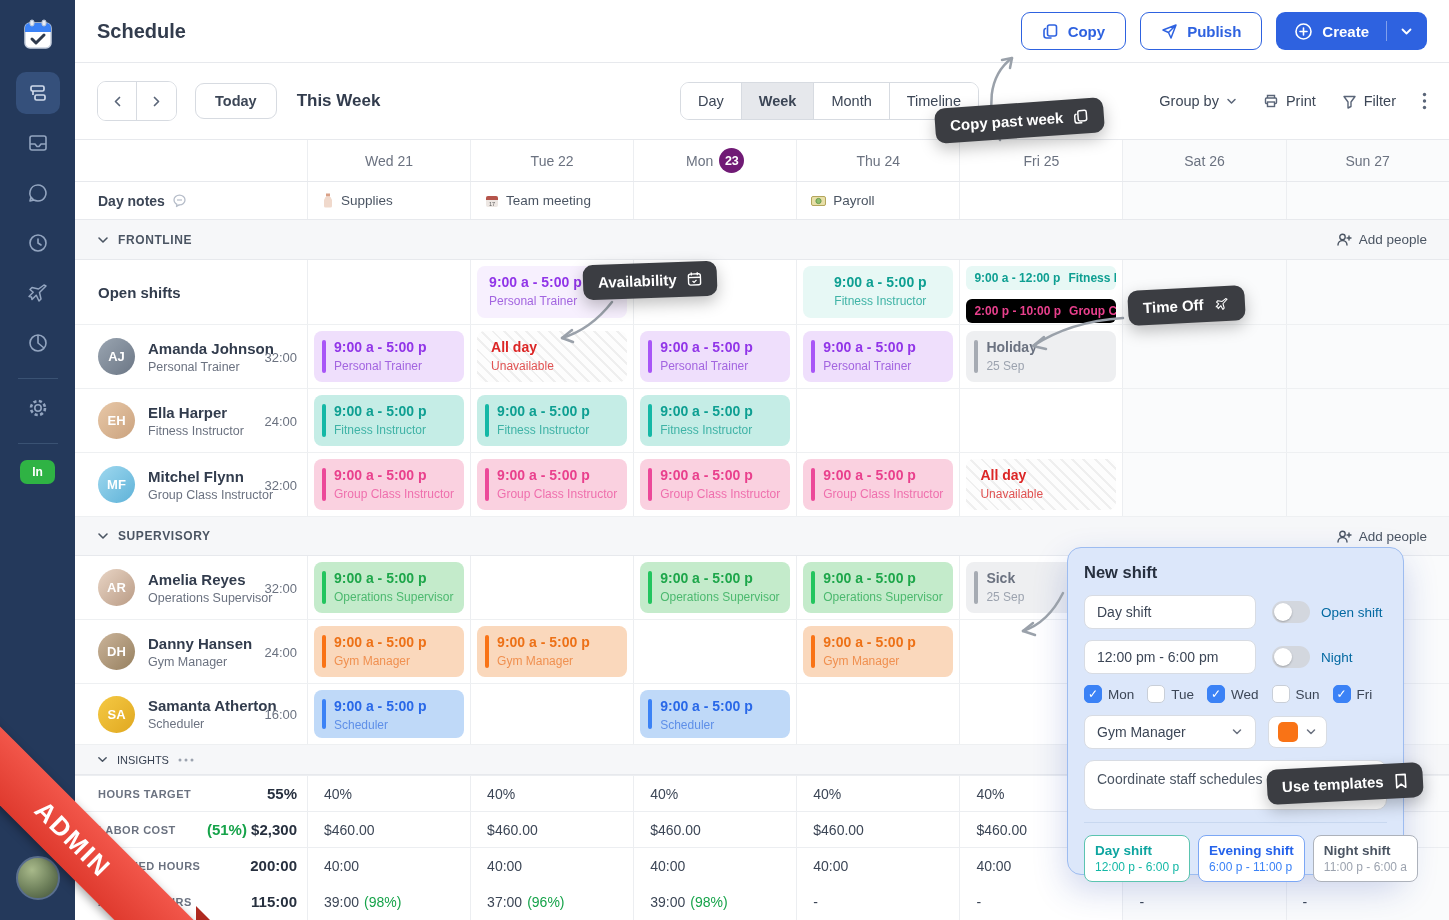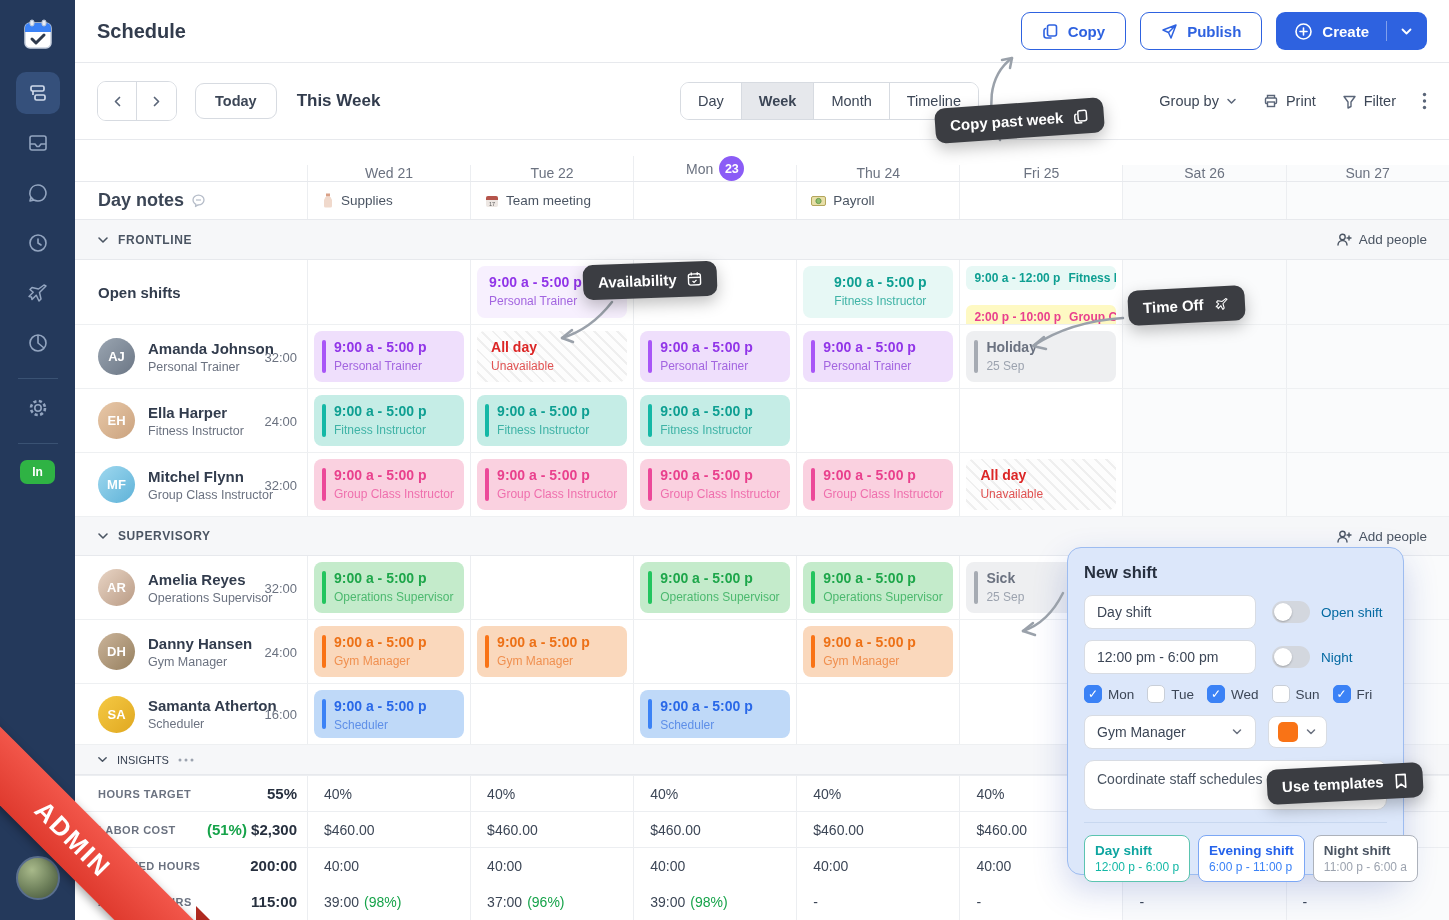--- a/index.html
+++ b/index.html
@@ -38,26 +38,26 @@
   .seg > div.on { background:#E6E8EC; font-weight:600; }
   .tool-right { margin-left:auto; display:flex; align-items:center; gap:26px; }
   .tool-link { display:flex; align-items:center; gap:7px; font-size:14.5px; color:#3C4656; }
 
   
   .grid-row { display:flex; width:1374px; }
   .rowhead { flex:0 0 232px; position:relative; }
   .cell { flex:0 0 163.1px; border-left:1px solid #ECEEF1; position:relative; overflow:hidden; }
   .cell.wknd { background:#FAFBFC; }
 
-  .day-header { height:42px; border-bottom:1px solid #E7E9ED;align-items:flex-end; }
+  .day-header { height:42px; border-bottom:1px solid #E7E9ED; }
   .day-header .cell { display:flex; align-items:center; justify-content:center; font-size:14px; color:#6B7280; gap:6px; }
-  .today-badge { width:25px; height:25px; border-radius:50%; background:#8b5cf6; color:#fff; font-size:12.5px; font-weight:700; display:flex; align-items:center; justify-content:center; }
+  .today-badge { width:25px; height:25px; border-radius:50%; background:#701a75; color:#fff; font-size:12.5px; font-weight:700; display:flex; align-items:center; justify-content:center; }
 
   .daynotes { height:38px; border-bottom:1px solid #E7E9ED; }
-  .daynotes .rowhead { display:flex; align-items:center; padding-left:23px; gap:7px; font-size:18px; font-weight:700; color:#3C4656; }
+  .daynotes .rowhead { display:flex; align-items:center; padding-left:23px; gap:7px; font-size:14px; font-weight:700; color:#3C4656; }
   .daynotes .cell { display:flex; align-items:center; padding-left:14px; gap:7px; font-size:13.5px; color:#4B5563; }
 
   .secbar { background:#F6F7F9; border-bottom:1px solid #E7E9ED; display:flex; align-items:center; padding:0 22px; gap:9px; }
   .secbar .sec-label { font-size:12px; font-weight:700; letter-spacing:.6px; color:#4B5563; }
   .secbar .add-people { margin-left:auto; display:flex; align-items:center; gap:7px; font-size:13.5px; color:#4B5563; }
 
   .p-row { border-bottom:1px solid #EEF0F2; }
   .p-row .rowhead { display:flex; align-items:center; padding-left:23px; }
   .avatar { width:37px; height:37px; border-radius:50%; color:#fff; font-size:13px; font-weight:700; display:flex; align-items:center; justify-content:center; flex:0 0 37px; }
   .pinfo { margin-left:13px; }
@@ -79,21 +79,21 @@
   .chip.green { background:#C4EBCB; } .chip.green .t{color:#1DA64A;} .chip.green .r{color:#4CB96F;} .chip.green .bar{background:#22C55E;}
   .chip.orange { background:#FAD8BC; } .chip.orange .t{color:#ED7117;} .chip.orange .r{color:#F09050;} .chip.orange .bar{background:#F97316;}
   .chip.blue { background:#BFD9F8; } .chip.blue .t{color:#2968E8;} .chip.blue .r{color:#5E8FE8;} .chip.blue .bar{background:#3B82F6;}
   .chip.grayc { background:#EEEFF1; } .chip.grayc .t{color:#6B7280;} .chip.grayc .r{color:#9CA3AF;} .chip.grayc .bar{background:#A6ABB3;}
   .chip.unavail { background:repeating-linear-gradient(45deg,#fdfdfd 0 6px,#efefef 6px 8px); padding-left:14px; }
   .chip.unavail .t{color:#DC2626;} .chip.unavail .r{color:#E05252;}
 
   .mini { position:absolute; left:6px; right:6px; height:24px; border-radius:6px; display:flex; align-items:center; padding:0 8px; gap:8px; font-size:12px; white-space:nowrap; overflow:hidden; }
   .mini .mt { font-weight:600; } .mini .mr { font-weight:600; }
   .mini.m-teal { top:6px; background:#E7F8F5; } .mini.m-teal .mt{color:#0E9F92;} .mini.m-teal .mr{color:#0E9F92;}
-  .mini.m-pink { top:45px; background:#fef9c3; } .mini.m-pink .mt{color:#E9408D;} .mini.m-pink .mr{color:#E9408D;}
+  .mini.m-pink { top:39px; background:#000000; } .mini.m-pink .mt{color:#E9408D;} .mini.m-pink .mr{color:#E9408D;}
 
   
   .ins-bar { height:30px; background:#F6F7F9; border-bottom:1px solid #E7E9ED; display:flex; align-items:center; padding:0 22px; gap:9px; }
   .ins-row { border-top:1px solid #ECEEF1; }
   .ins-row.noline { border-top:none; }
   .ins-row .rowhead { display:flex; align-items:center; padding:0 10px 0 23px; }
   .ins-label { font-size:11px; font-weight:700; letter-spacing:.5px; color:#6B7280; }
   .ins-total { margin-left:auto; font-size:15px; font-weight:700; color:#27303F; }
   .ins-total .grn { color:#16A34A; font-weight:600; }
   .ins-row .cell { display:flex; align-items:center; padding-left:16px; font-size:14px; color:#3C4656; gap:5px; }

